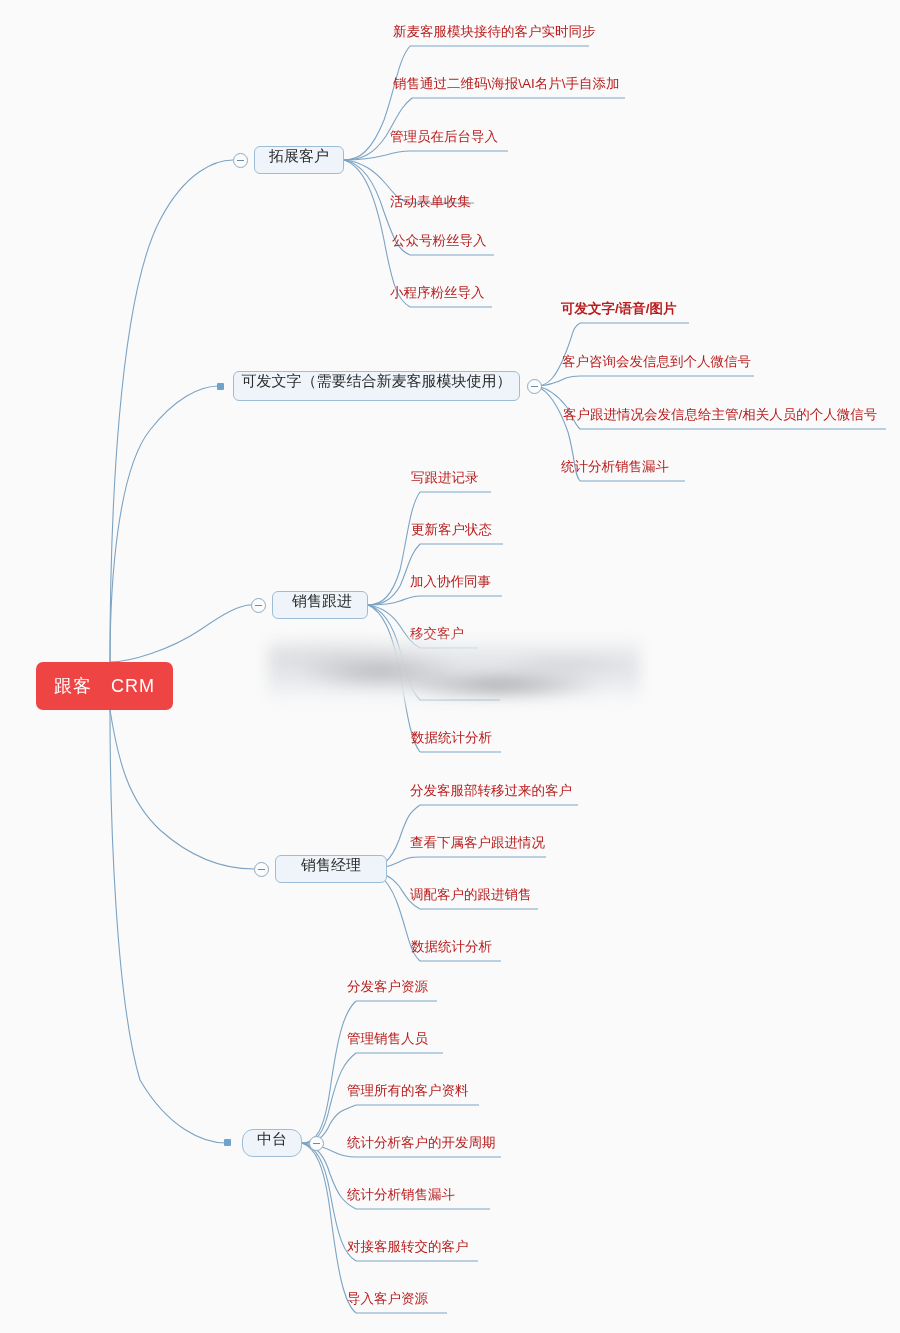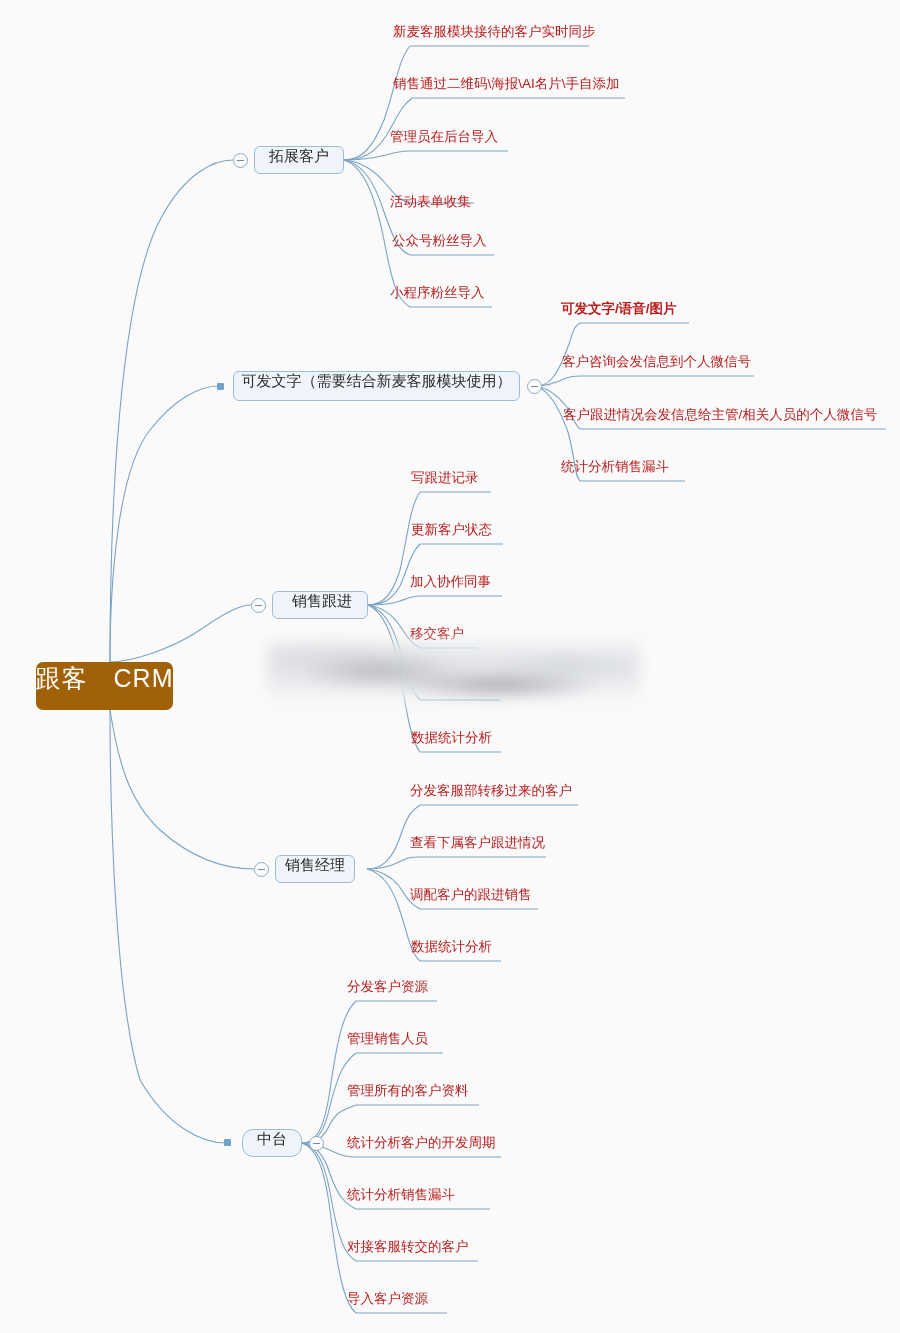--- a/index.html
+++ b/index.html
@@ -29,27 +29,27 @@
     top: 0;
     width: 900px;
     height: 1333px;
     pointer-events: none;
   }
 
   
   .root-node {
     position: absolute;
     box-sizing: border-box;
-    background: #a16207;
+    background: #ef4444;
     border-radius: 7px;
     color: #ffffff;
-    font-size: 25px;
+    font-size: 18px;
     letter-spacing: 1px;
     display: flex;
-    align-items: flex-start;
+    align-items: center;
     justify-content: center;
     white-space: nowrap;
   }
 
   
   .branch-node {
     position: absolute;
     box-sizing: border-box;
     background: #eef4f9;
     border: 1px solid #9dbdd6;
@@ -270,21 +270,21 @@
     <span>移交客户</span>
   </div>
   <div class="leaf-node" style="left:410px; top:679px;">
     <span></span>
   </div>
   <div class="leaf-node" style="left:411px; top:731px;">
     <span>数据统计分析</span>
   </div>
 
   <div class="toggle" style="left:254px; top:862px;"></div>
-  <div class="branch-node" style="left:275px; top:855px; width:80px; height:28px;">
+  <div class="branch-node" style="left:275px; top:855px; width:112px; height:28px;">
     <span>销售经理</span>
   </div>
 
   <div class="leaf-node" style="left:410px; top:784px;">
     <span>分发客服部转移过来的客户</span>
   </div>
   <div class="leaf-node" style="left:410px; top:836px;">
     <span>查看下属客户跟进情况</span>
   </div>
   <div class="leaf-node" style="left:410px; top:888px;">

